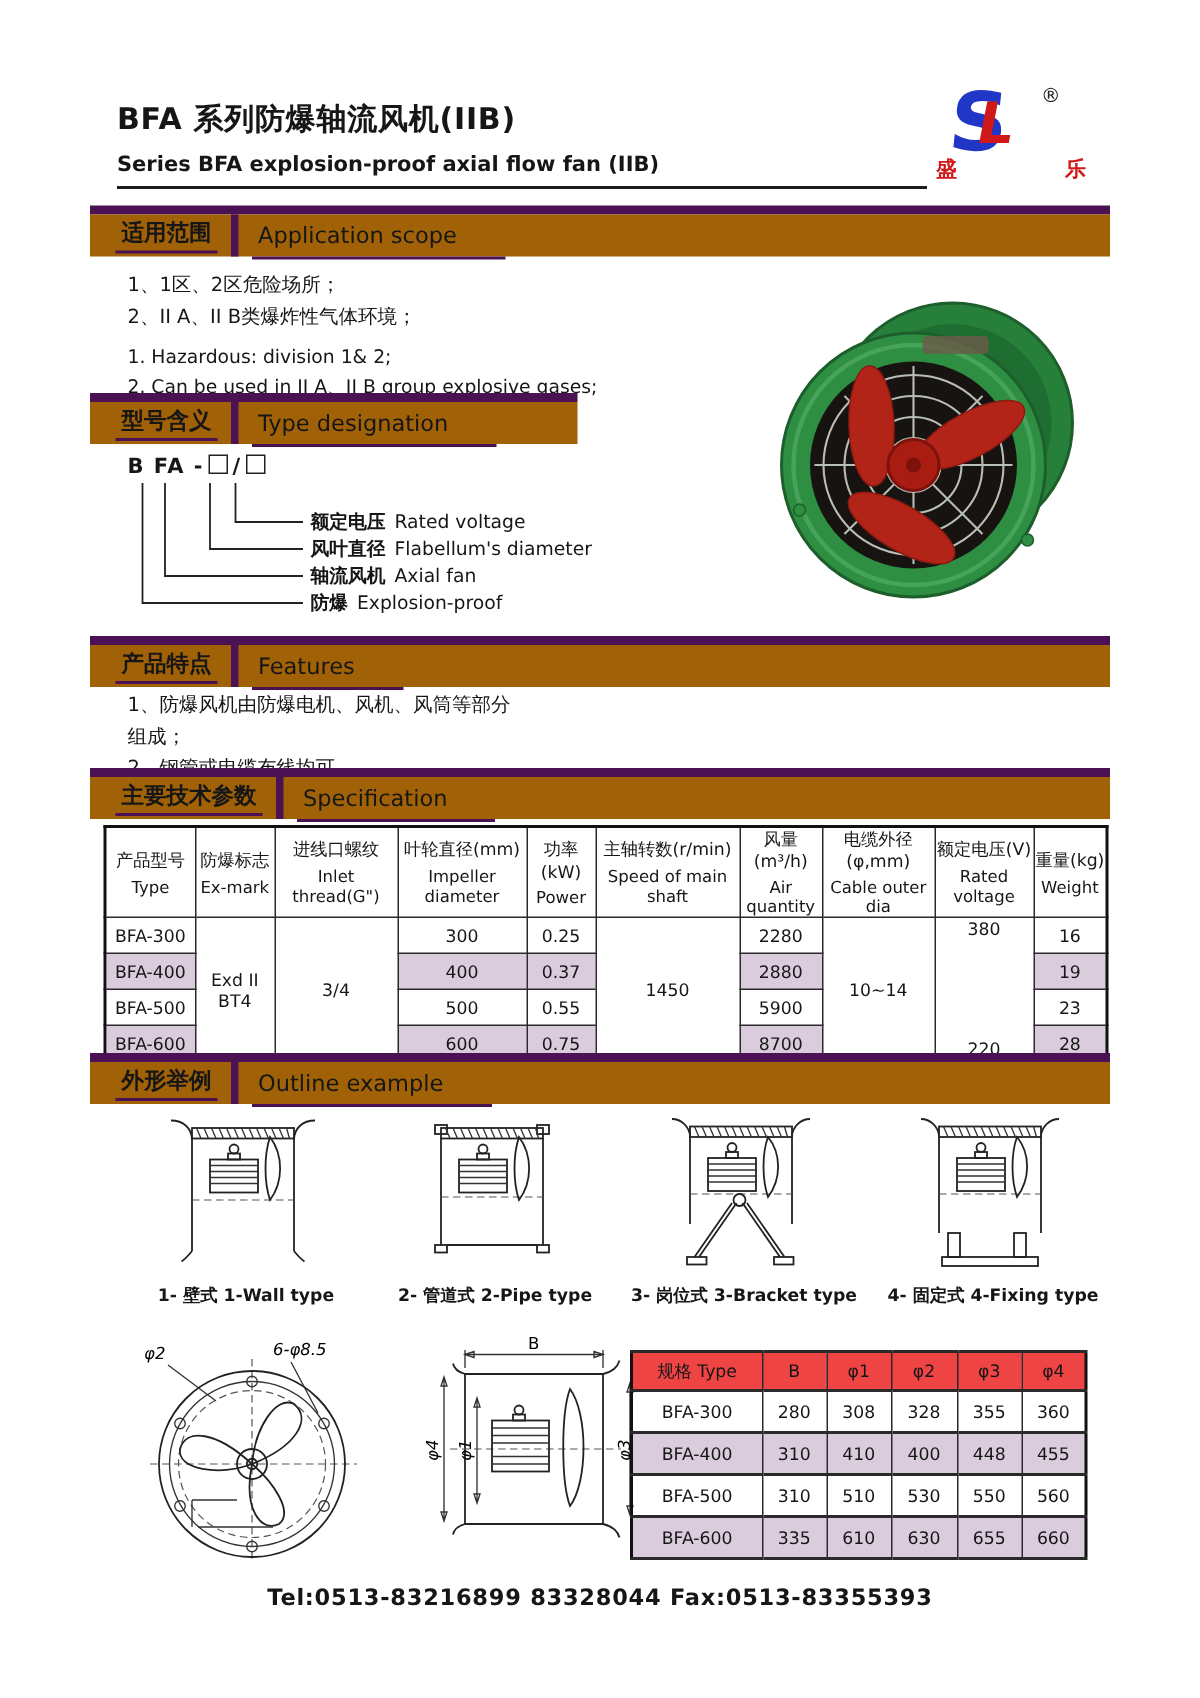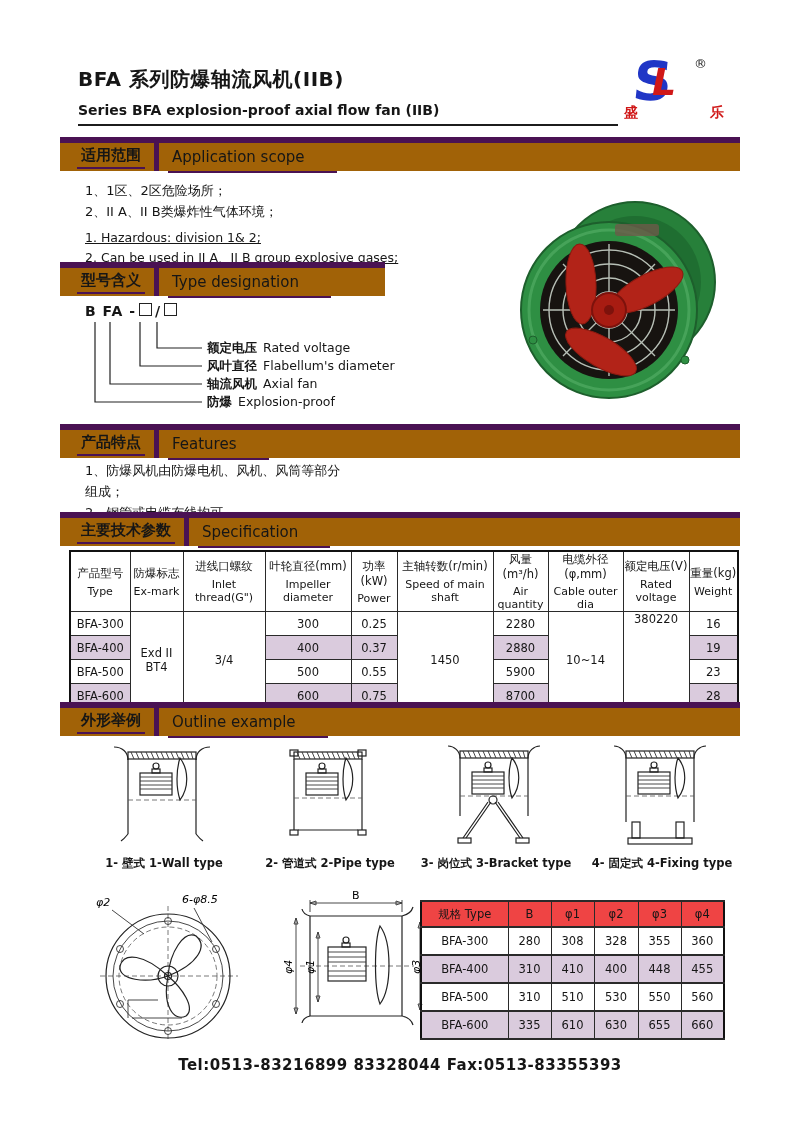--- a/index.html
+++ b/index.html
@@ -22,21 +22,21 @@
   .sec-top{height:6px;background:#4a1253;}
   .sec-body{height:28px;background:#a16207;display:flex;align-items:center;position:relative;}
   .sec-zh{margin-left:17px;font-size:15px;font-weight:bold;border-bottom:2px solid #4a1253;
           padding:1px 4px 3px 4px;line-height:17px;}
   .sec-div{width:5px;align-self:stretch;background:#4a1253;margin:0 11px 0 9px;}
   .sec-en{font-size:15px;position:relative;padding:0 2px;}
   .sec-en::after{content:"";position:absolute;left:-2px;right:-30px;bottom:-7px;height:2px;background:#4a1253;}
 
   
   .blk{line-height:21px;font-size:13px;}
-  .blk.en{font-size:12.5px;line-height:20px;text-decoration:underline;}
+  .blk.en{font-size:12.5px;line-height:20px;}
 
   
   .code-line{left:85px;top:303px;font-size:14px;font-weight:600;letter-spacing:1px;display:flex;align-items:flex-start;gap:2px;}
   .code-box{display:inline-block;width:11px;height:11px;border:1.4px solid #222;margin:0 1px;}
   .diag-label{font-size:12.5px;white-space:nowrap;}
   .diag-label .zh{font-weight:600;margin-right:6px;}
   .ln{stroke:#222;stroke-width:1.2;fill:none;}
   .lnthin{stroke:#333;stroke-width:.9;fill:none;}
   .dash{stroke:#555;stroke-width:.8;fill:none;stroke-dasharray:5 3;}
 
@@ -45,21 +45,21 @@
   table.spec td,table.spec th{border:1px solid #2a2a2a;text-align:center;vertical-align:middle;
       font-size:11.5px;font-weight:normal;padding:0;overflow:hidden;}
   table.spec{border:2px solid #111;}
   table.spec th{height:44px;}
   table.spec th .h-zh{font-size:11.5px;margin-bottom:4px;}
   table.spec th .h-en{font-size:11px;}
   table.spec td{height:23px;}
   td.shade{background:#dacbdd;}
   td.voltcell div{line-height:1;}
   td.voltcell{vertical-align:middle;}
-  .voltflex{display:flex;justify-content:center;height:92px;}
+  .voltflex{display:flex;flex-direction:column;justify-content:space-between;height:92px;}
 
   
   .fig-row{left:88px;top:738px;width:650px;display:flex;justify-content:space-between;}
   .fig{width:152px;display:flex;flex-direction:column;align-items:center;}
   .fig-cap{margin-top:6px;font-size:11.5px;font-weight:600;white-space:nowrap;}
 
   
   table.dim{border-collapse:collapse;table-layout:fixed;width:303px;border:2px solid #111;}
   table.dim td,table.dim th{border:1px solid #2a2a2a;border-top-width:2px;border-bottom-width:2px;
       text-align:center;font-size:11.5px;font-weight:normal;padding:0;}

